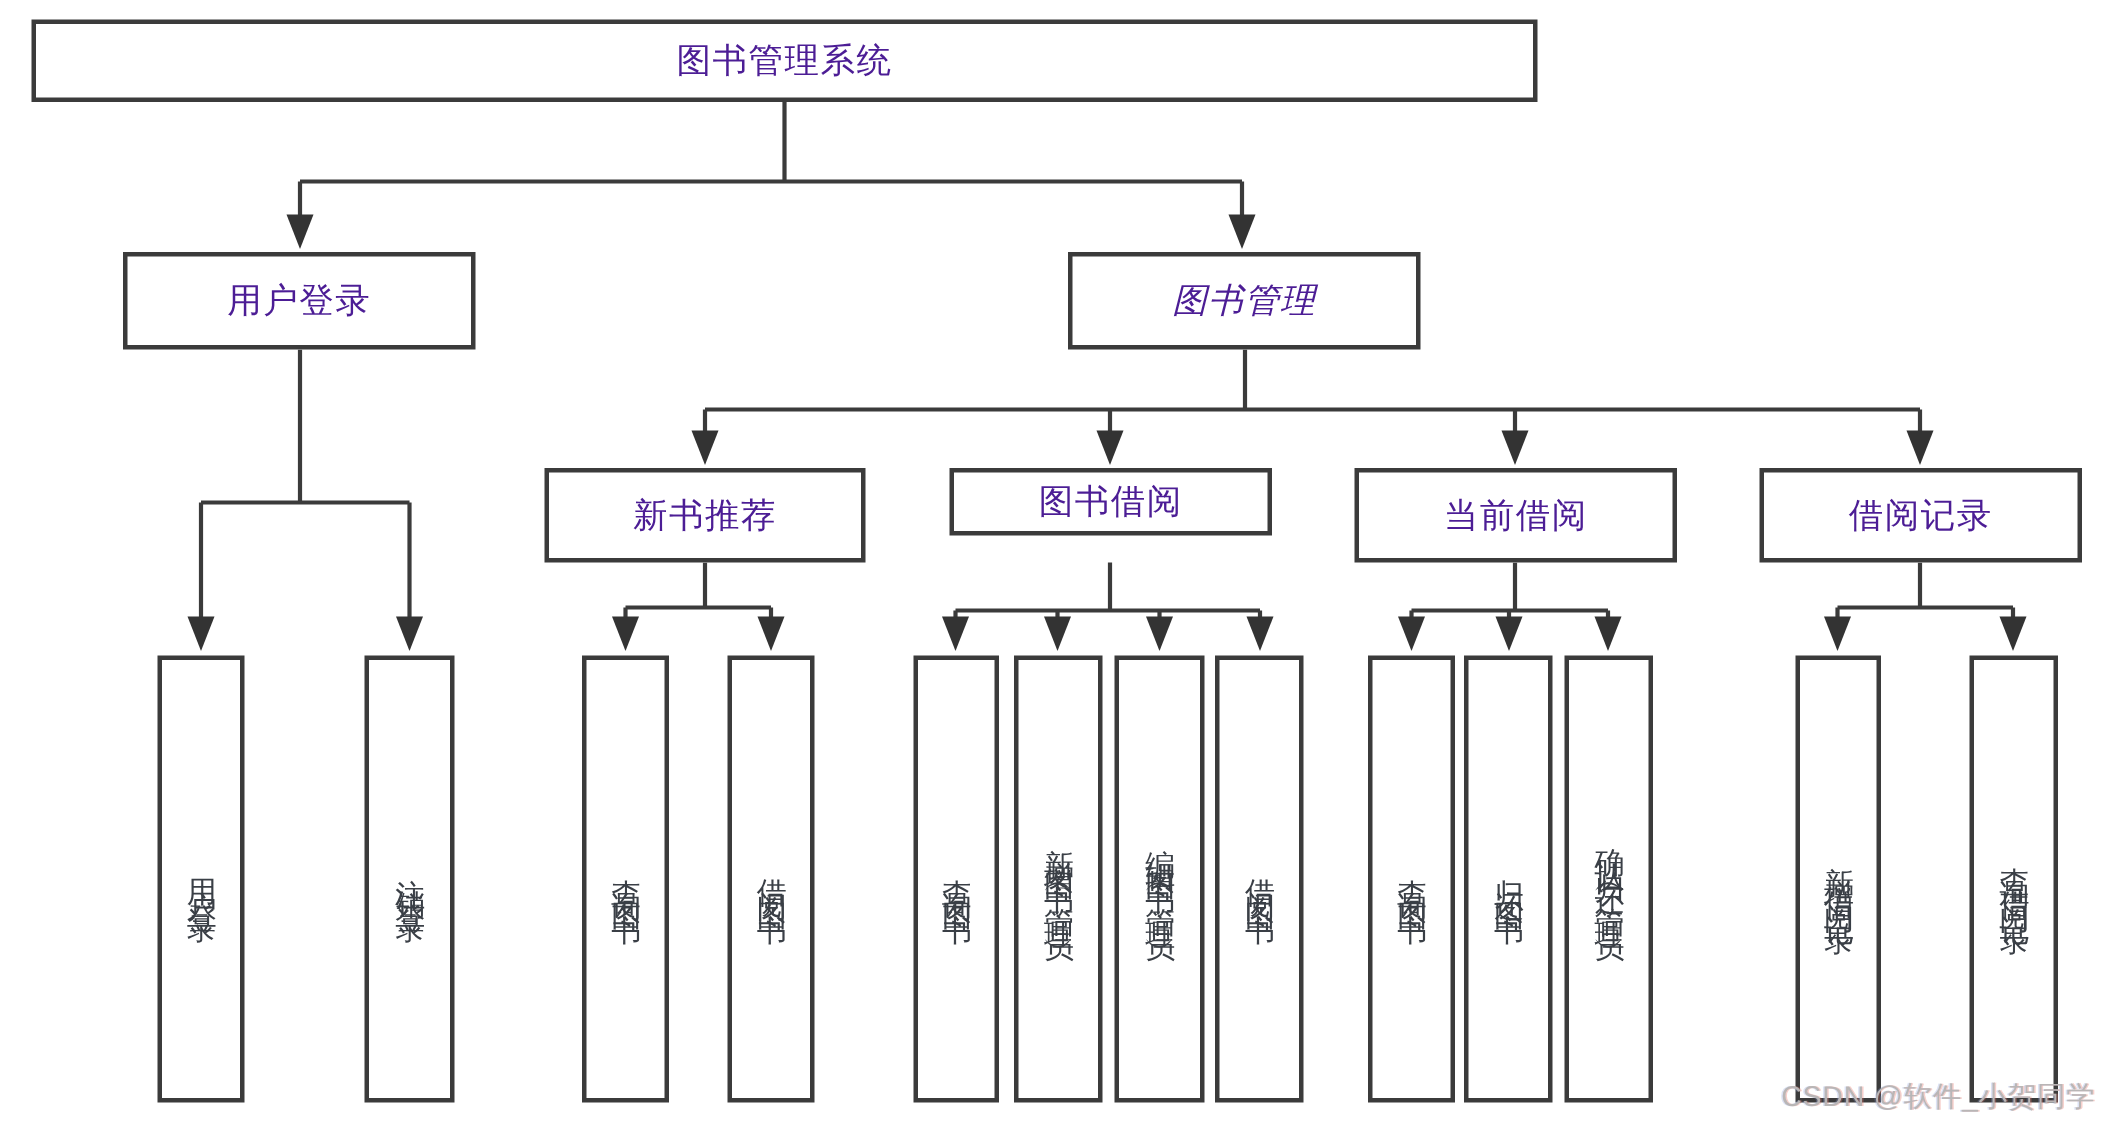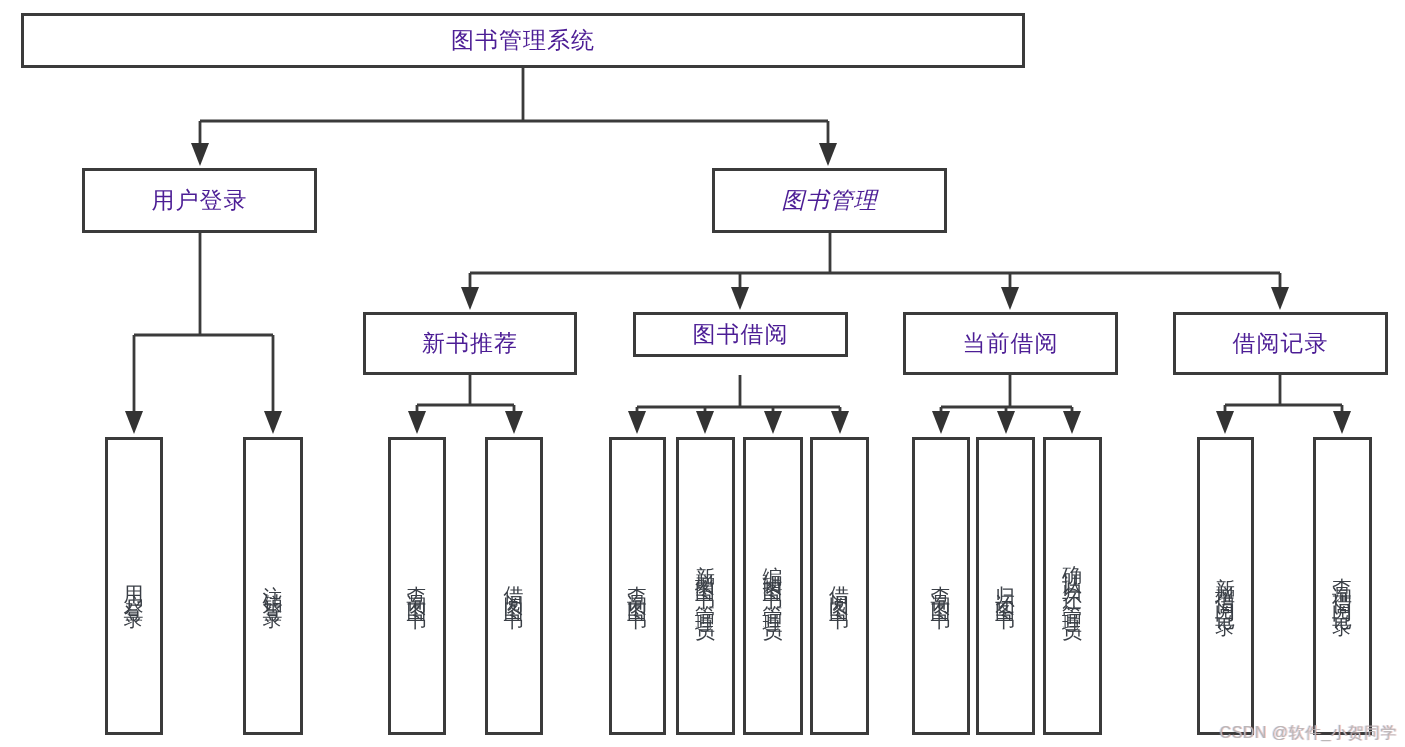--- a/index.html
+++ b/index.html
@@ -47,21 +47,21 @@
     text-orientation: mixed;
     font-size: 20px;
     line-height: 1;
     letter-spacing: 8px;
   }
   .vnode.dense span { letter-spacing: 8px; }
   .watermark {
     position: absolute;
     right: 8px;
     bottom: 3px;
-    font-size: 16px;
+    font-size: 19px;
     color: #b9b6b6;
     letter-spacing: 0.5px;
     text-shadow: 1px 0 0 rgba(230,120,110,0.35), -1px 0 0 rgba(140,160,220,0.30);
   }
 </style>
 </head>
 <body>
 
 <div class="stage">
 

